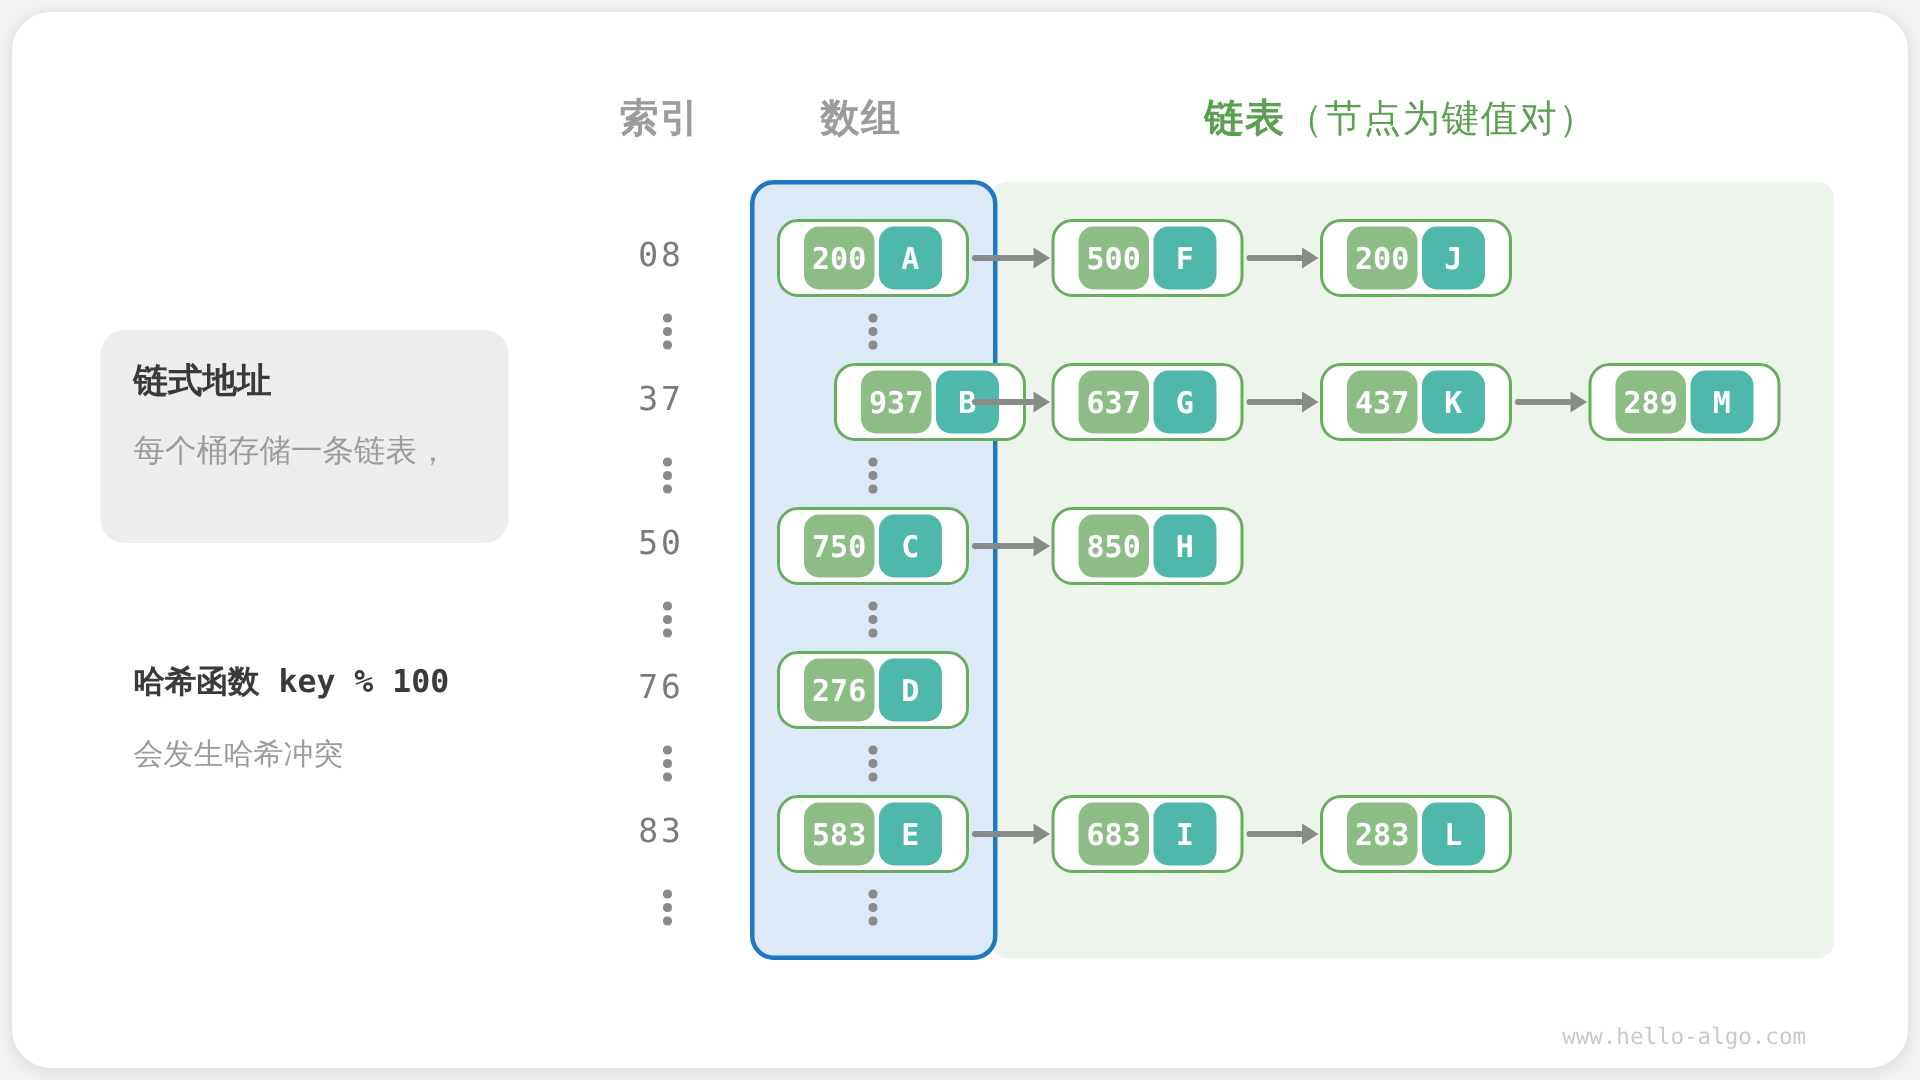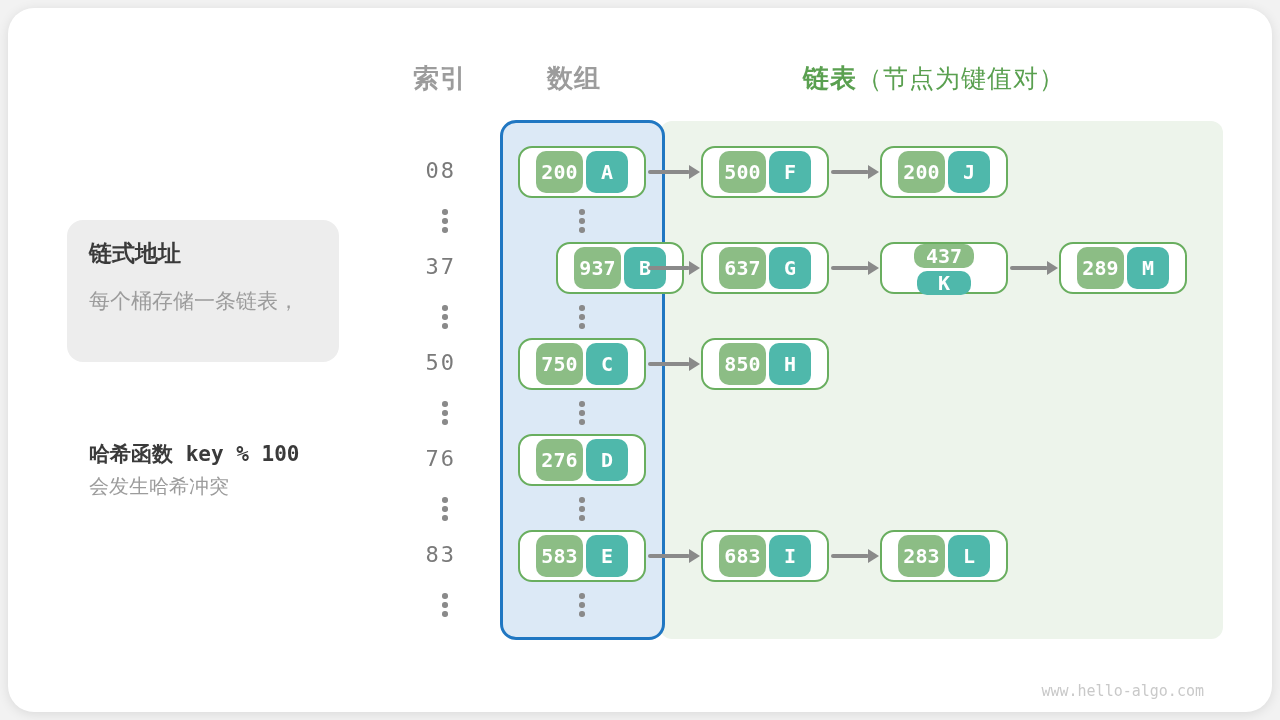--- a/index.html
+++ b/index.html
@@ -51,21 +51,21 @@
   .info-box{
     position:absolute;left:59px;top:212px;width:272px;height:142px;
     background:#ededed;border-radius:16px;padding:18px 22px 0 22px;
   }
   .info-title{font-size:23px;font-weight:700;color:var(--text-dark);margin-bottom:14px;}
   .info-line{font-size:21px;color:var(--text-gray);line-height:36px;}
   
   .hash-note{position:absolute;left:81px;top:432px;}
   .hash-title{
     font-size:21px;font-weight:700;color:var(--text-dark);
-    font-family:"DejaVu Sans Mono","Liberation Sans",sans-serif;
+    font-family:"DejaVu Sans Mono","Liberation Sans",sans-serif;margin-bottom:16px;
   }
   .hash-line{
     font-size:20px;color:var(--text-gray);line-height:37px;
     font-family:"DejaVu Sans Mono","Liberation Sans",sans-serif;font-weight:400;
   }
   
   .idx{
     position:absolute;width:60px;text-align:right;
     font-family:"DejaVu Sans Mono",monospace;font-size:22px;font-weight:500;
     color:var(--index-gray);letter-spacing:2px;
@@ -149,21 +149,21 @@
       <div class="node" style="left: 510px; top: 234px; margin-left: 38px;">
         <div class="cell key">937</div>
         <div class="cell val">B</div>
       </div>
       <div class="arrow" style="left: 640px; top: 258px; width: 42px;"></div>
       <div class="node" style="left: 693px; top: 234px;">
         <div class="cell key">637</div>
         <div class="cell val">G</div>
       </div>
       <div class="arrow" style="left: 823px; top: 258px; width: 38px;"></div>
-      <div class="node" style="left: 872px; top: 234px; flex-direction: column;">
+      <div class="node" style="left: 872px; top: 234px;">
         <div class="cell key">437</div>
         <div class="cell val">K</div>
       </div>
       <div class="arrow" style="left: 1002px; top: 258px; width: 38px;"></div>
       <div class="node" style="left: 1051px; top: 234px;">
         <div class="cell key">289</div>
         <div class="cell val">M</div>
       </div>
       <div class="dots" style="left: 434px; top: 297px;">
         <span></span>

